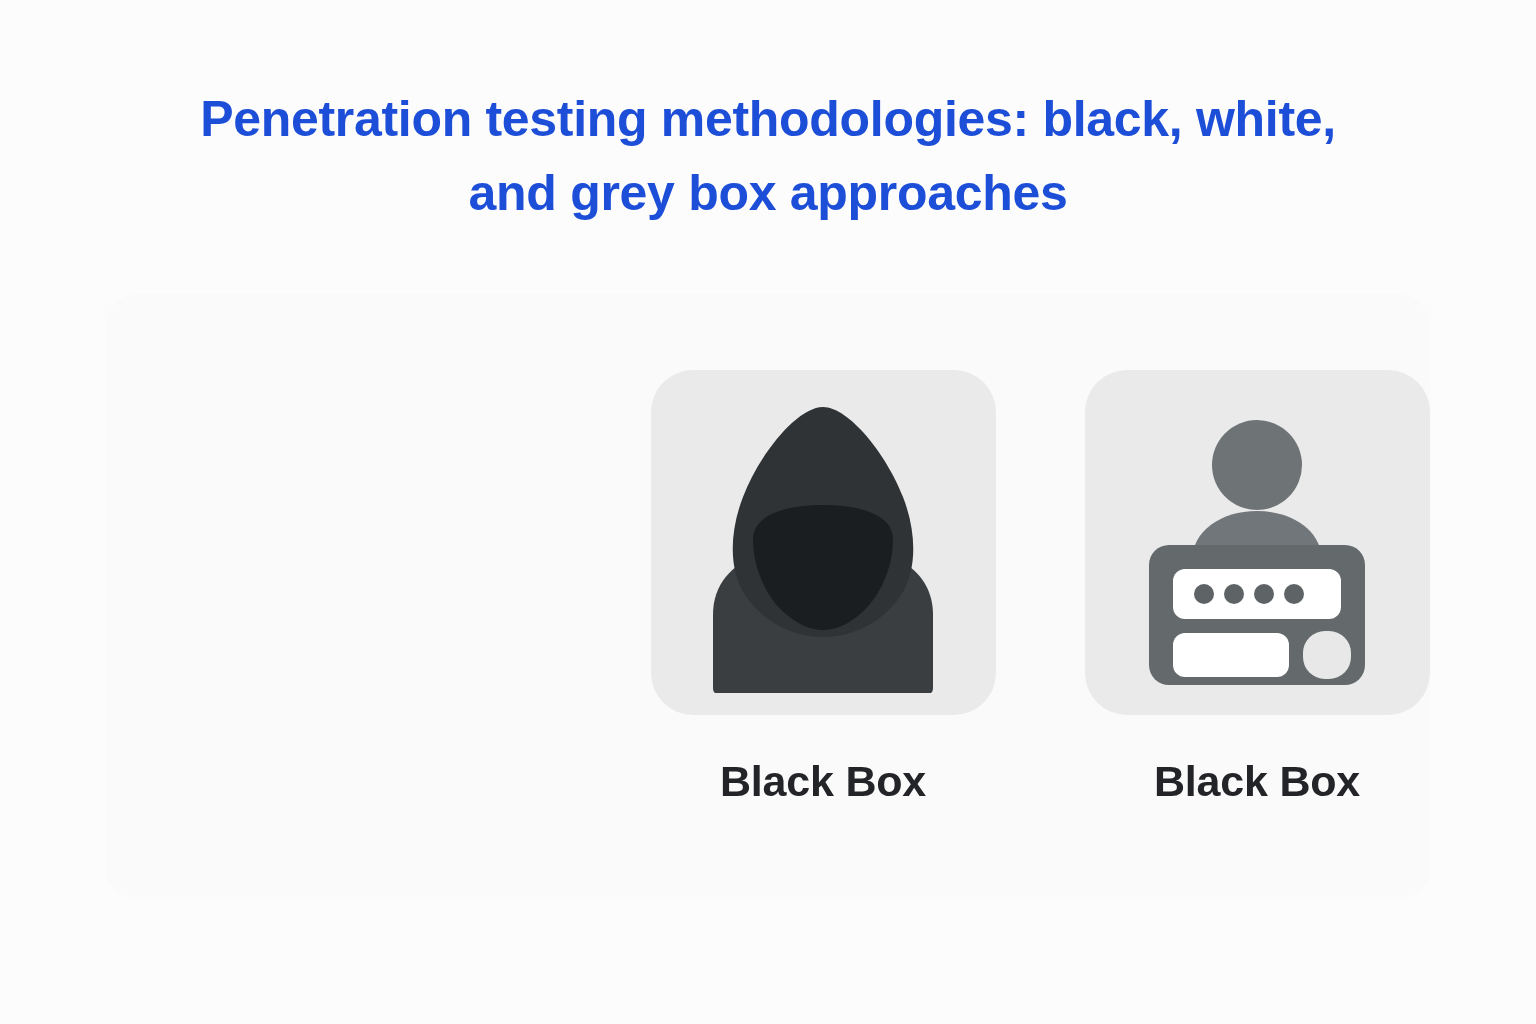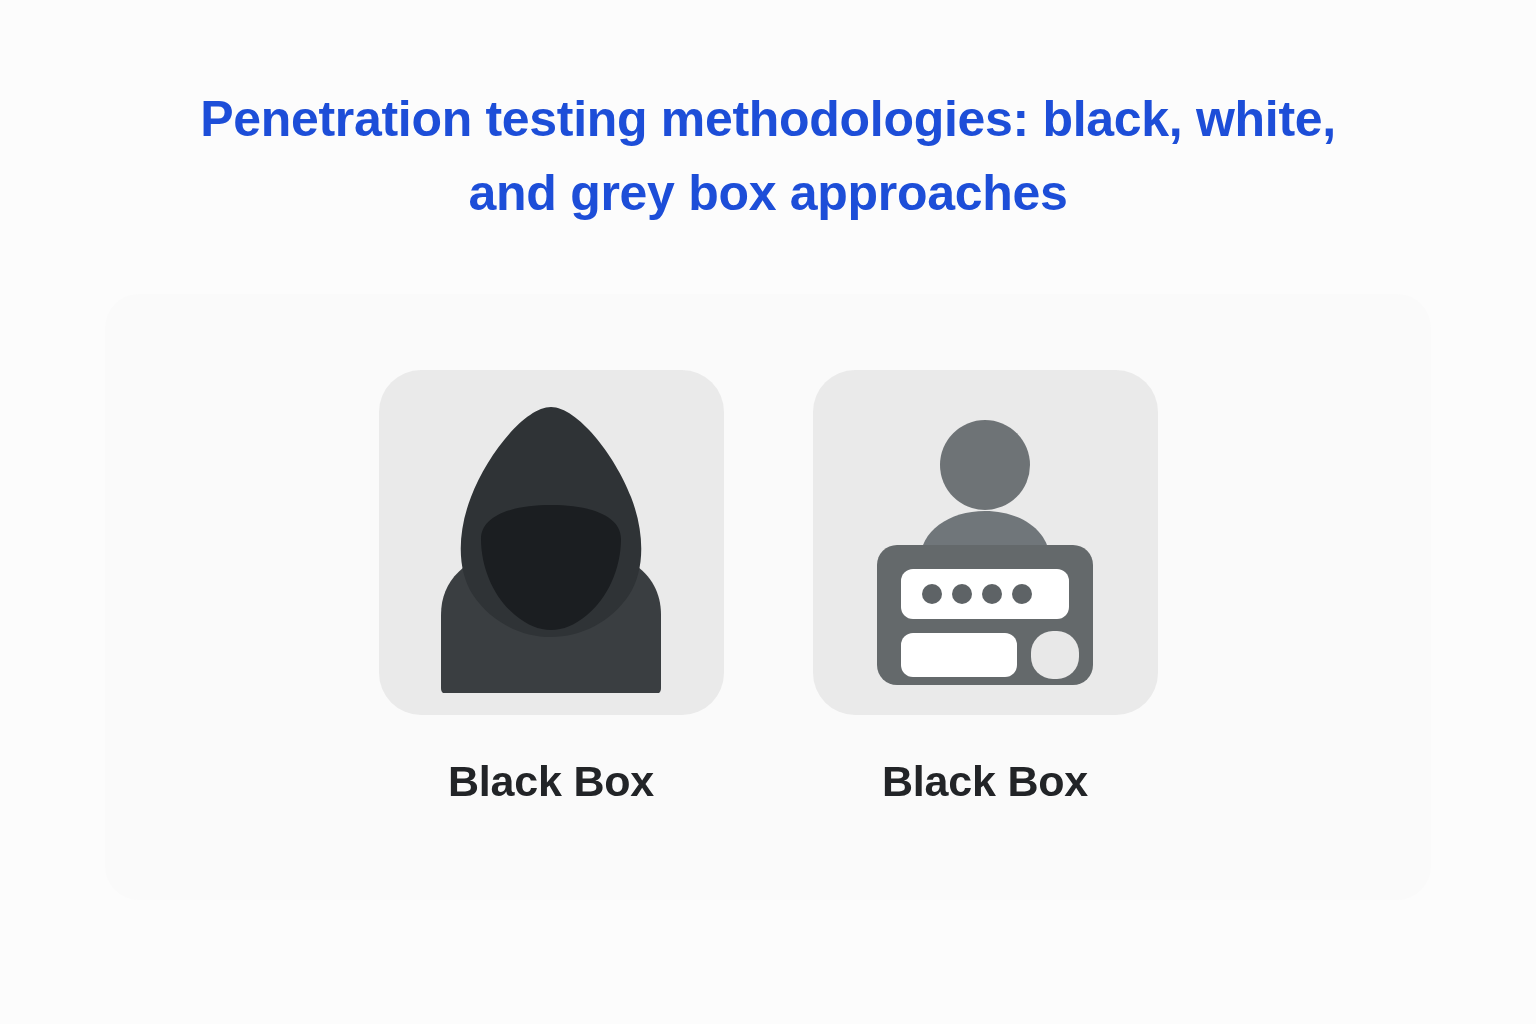--- a/index.html
+++ b/index.html
@@ -43,21 +43,21 @@
     border-radius: 34px;
   }
   
   .methods {
     position: absolute;
     left: 0;
     top: 0;
     width: 100%;
     height: 100%;
     display: flex;
-    justify-content: center;
+    justify-content: flex-end;
     align-items: flex-start;
     gap: 86px;
     padding-top: 76px;
     box-sizing: border-box;
   }
   .method {
     width: 348px;
     display: flex;
     flex-direction: column;
     align-items: center;

